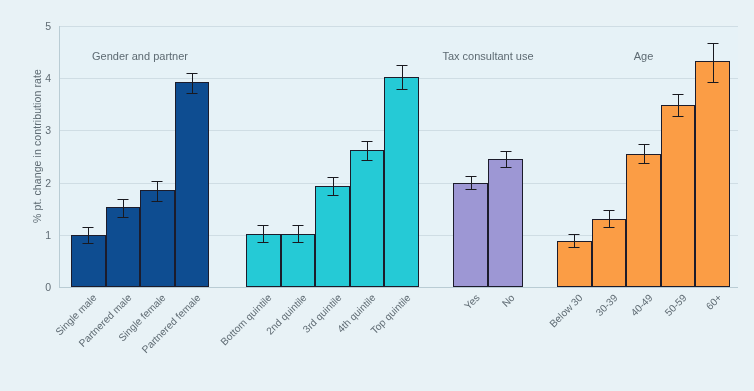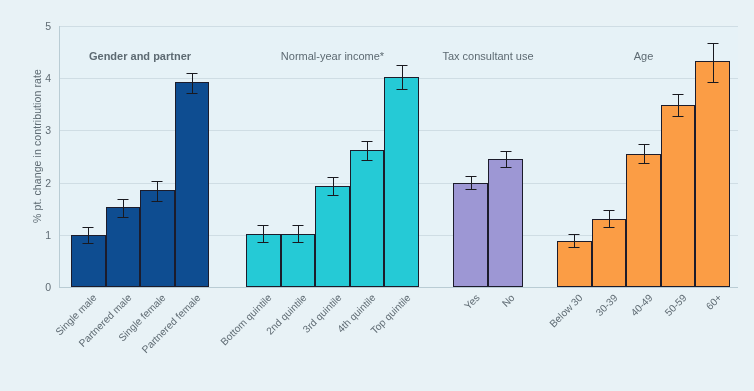--- a/index.html
+++ b/index.html
@@ -130,38 +130,37 @@
       <div class="gridline" style="top: 208.8px;"></div>
       <div class="ytick" style="top: 208.8px;">1</div>
       <div class="gridline" style="top: 156.6px;"></div>
       <div class="ytick" style="top: 156.6px;">2</div>
       <div class="gridline" style="top: 104.4px;"></div>
       <div class="ytick" style="top: 104.4px;">3</div>
       <div class="gridline" style="top: 52.2px;"></div>
       <div class="ytick" style="top: 52.2px;">4</div>
       <div class="gridline" style="top: 0px;"></div>
       <div class="ytick" style="top: 0px;">5</div>
-      <div class="group-title" style="left: 80px; font-weight: bold;">Gender and partner</div>
+      <div class="group-title" style="left: 80px;">Gender and partner</div>
       <div class="bar" title="Single male: 1" style="left: 11px; width: 34.5px; top: 208.8px; height: 52.2px; background: rgb(14, 77, 145);"></div>
       <div class="errbar" style="left: 28.25px; top: 201.492px; height: 15.66px;"></div>
       <div class="errcap" style="left: 28.25px; top: 201.492px;"></div>
       <div class="errcap" style="left: 28.25px; top: 217.152px;"></div>
       <div class="bar" title="Partnered male: 1.53" style="left: 45.5px; width: 34.5px; top: 181.134px; height: 79.866px; background: rgb(14, 77, 145);"></div>
       <div class="errbar" style="left: 62.75px; top: 172.782px; height: 17.748px;"></div>
       <div class="errcap" style="left: 62.75px; top: 172.782px;"></div>
       <div class="errcap" style="left: 62.75px; top: 190.53px;"></div>
       <div class="bar" title="Single female: 1.85" style="left: 80px; width: 34.5px; top: 164.43px; height: 96.57px; background: rgb(14, 77, 145);"></div>
       <div class="errbar" style="left: 97.25px; top: 155.034px; height: 19.836px;"></div>
       <div class="errcap" style="left: 97.25px; top: 155.034px;"></div>
       <div class="errcap" style="left: 97.25px; top: 174.87px;"></div>
       <div class="bar" title="Partnered female: 3.93" style="left: 114.5px; width: 34.5px; top: 55.854px; height: 205.146px; background: rgb(14, 77, 145);"></div>
       <div class="errbar" style="left: 131.75px; top: 46.98px; height: 19.836px;"></div>
       <div class="errcap" style="left: 131.75px; top: 46.98px;"></div>
       <div class="errcap" style="left: 131.75px; top: 66.816px;"></div>
-      <div class="group-title" style="left: 272.5px;">Normal-year income*</div>
       <div class="bar" title="Bottom quintile: 1.02" style="left: 186px; width: 34.6px; top: 207.756px; height: 53.244px; background: rgb(37, 202, 214);"></div>
       <div class="errbar" style="left: 203.3px; top: 198.882px; height: 17.226px;"></div>
       <div class="errcap" style="left: 203.3px; top: 198.882px;"></div>
       <div class="errcap" style="left: 203.3px; top: 216.108px;"></div>
       <div class="bar" title="2nd quintile: 1.02" style="left: 220.6px; width: 34.6px; top: 207.756px; height: 53.244px; background: rgb(37, 202, 214);"></div>
       <div class="errbar" style="left: 237.9px; top: 198.882px; height: 17.226px;"></div>
       <div class="errcap" style="left: 237.9px; top: 198.882px;"></div>
       <div class="errcap" style="left: 237.9px; top: 216.108px;"></div>
       <div class="bar" title="3rd quintile: 1.93" style="left: 255.2px; width: 34.6px; top: 160.254px; height: 100.746px; background: rgb(37, 202, 214);"></div>
       <div class="errbar" style="left: 272.5px; top: 151.38px; height: 17.226px;"></div>

